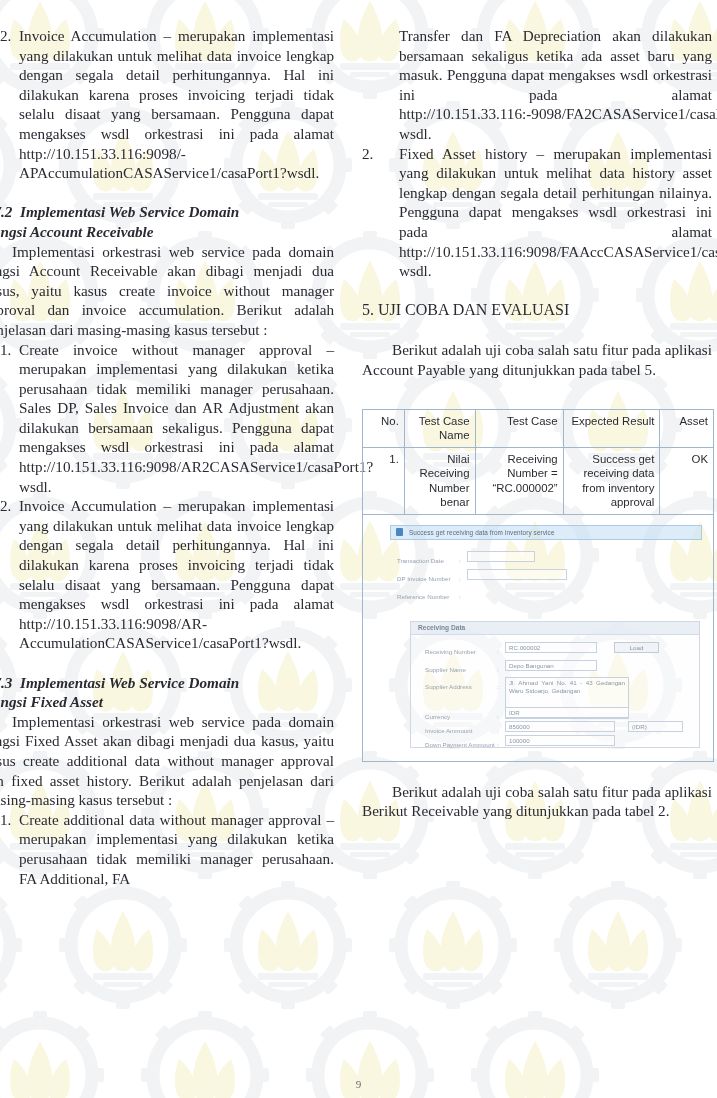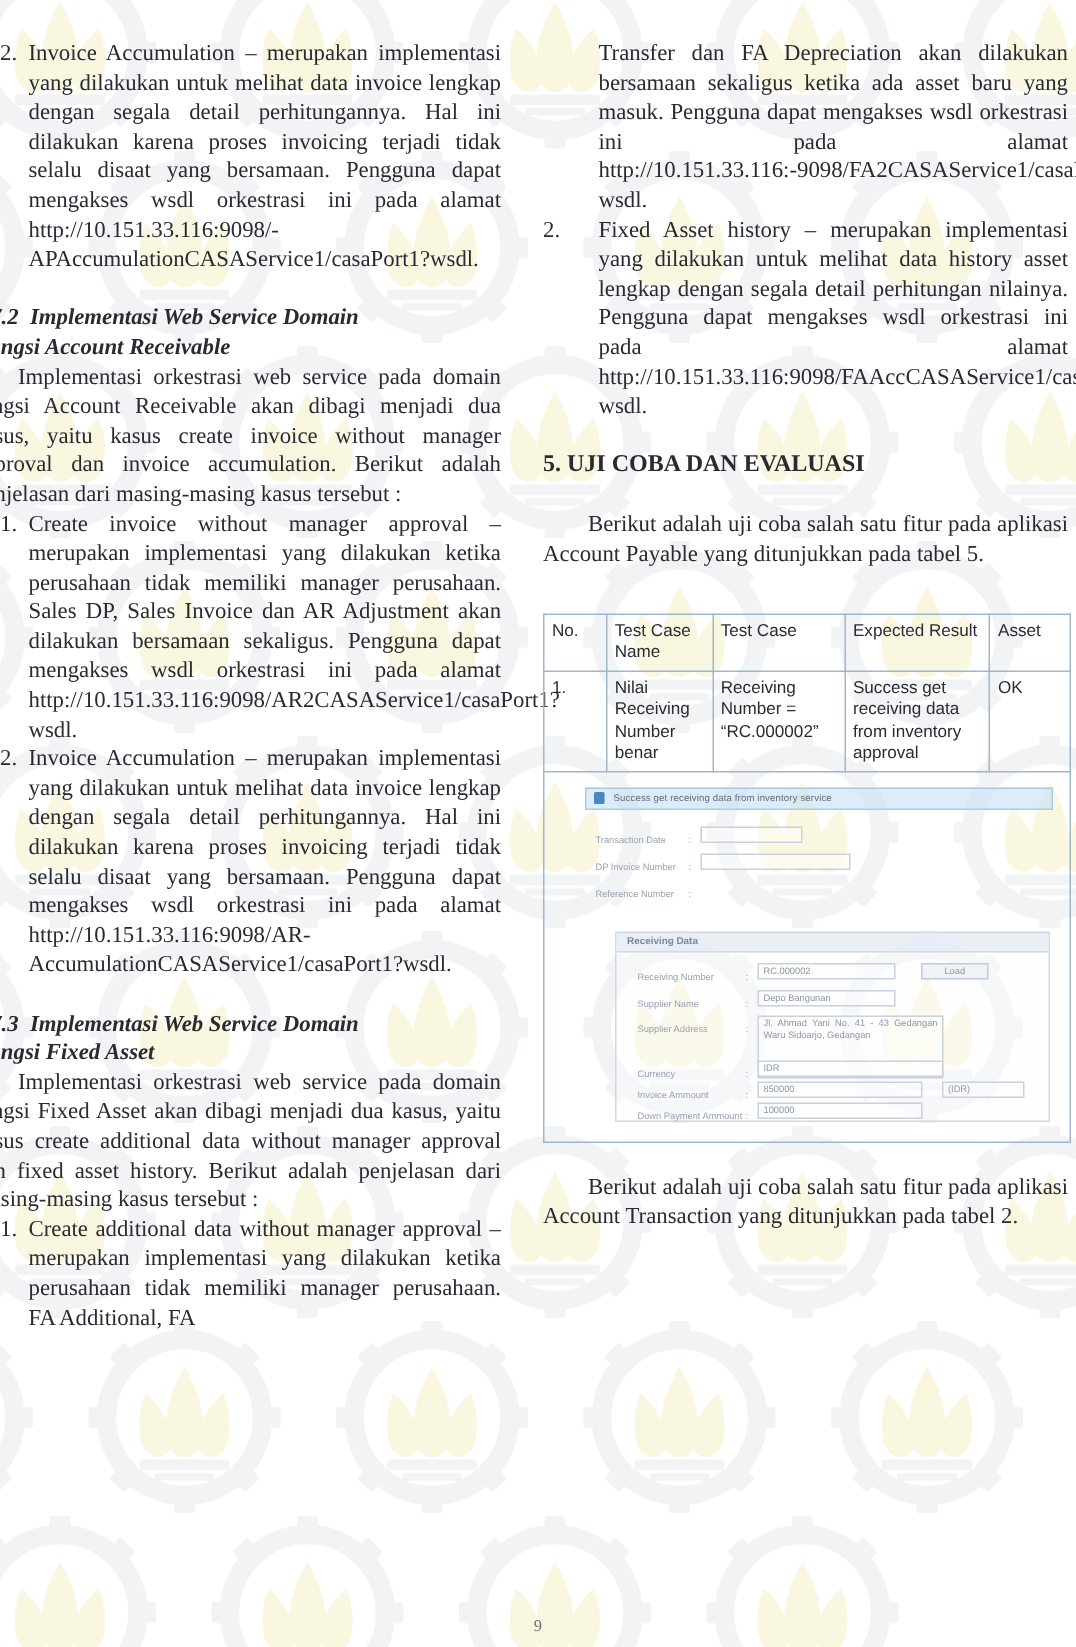--- a/index.html
+++ b/index.html
@@ -71,21 +71,21 @@
     font-size:15.2px;
     line-height:19.6px;
     font-weight:bold;
     font-style:italic;
     margin:0;
     text-align:justify;
   }
   h3.secplain{
     font-size:16px;
     line-height:20px;
-    font-weight:bold;
+    font-weight:normal;
     font-style:normal;
     margin:0;
   }
   .indent{ text-indent:30px; }
 
   
   .tbl-caption{
     font-family:"Liberation Serif", serif;
     font-weight:bold;
     font-size:12.6px;
@@ -99,21 +99,21 @@
     margin:0;
     font-family:"Liberation Sans", sans-serif;
     font-size:11.4px;
     line-height:14.2px;
     color:#2b2b33;
   }
   table.tc td, table.tc th{
     border:1px solid #9fb6cd;
     padding:4px 5px 5px 5px;
     vertical-align:top;
-    text-align:left;
+    text-align:right;
     font-weight:normal;
   }
   table.tc th{ font-weight:normal; }
   .cell-status{ font-weight:bold; }
   .cell-no{ font-weight:bold; }
   .th-status{ font-weight:bold; }
 
   
   .shot-wrap{
     width:352px;
@@ -458,17 +458,17 @@
             <span class="flab" style="width:72px">Down Payment Ammount</span>
             <span class="fcolon">:</span>
             <span class="fbox" style="width:110px;">100000</span>
           </div>
         </div>
       </div>
     </div>
 
     <div class="spacer"></div>
 
-    <p class="just indent"><span>Berikut adalah uji coba salah satu fitur pada aplikasi </span><span class="ital">Account Transaction</span><span> yang ditunjukkan pada tabel 2.</span></p>
+    <p class="just indent"><span>Berikut adalah uji coba salah satu fitur pada aplikasi </span><span class="ital">Berikut Receivable</span><span> yang ditunjukkan pada tabel 2.</span></p>
   </div>
 
   <div class="pageno">9</div>
 </div>
 
 </body></html>

